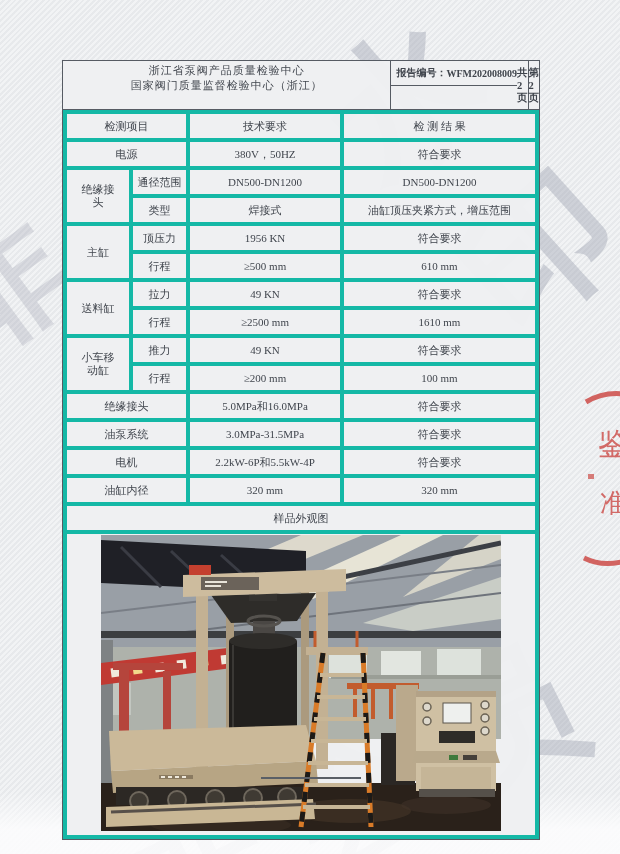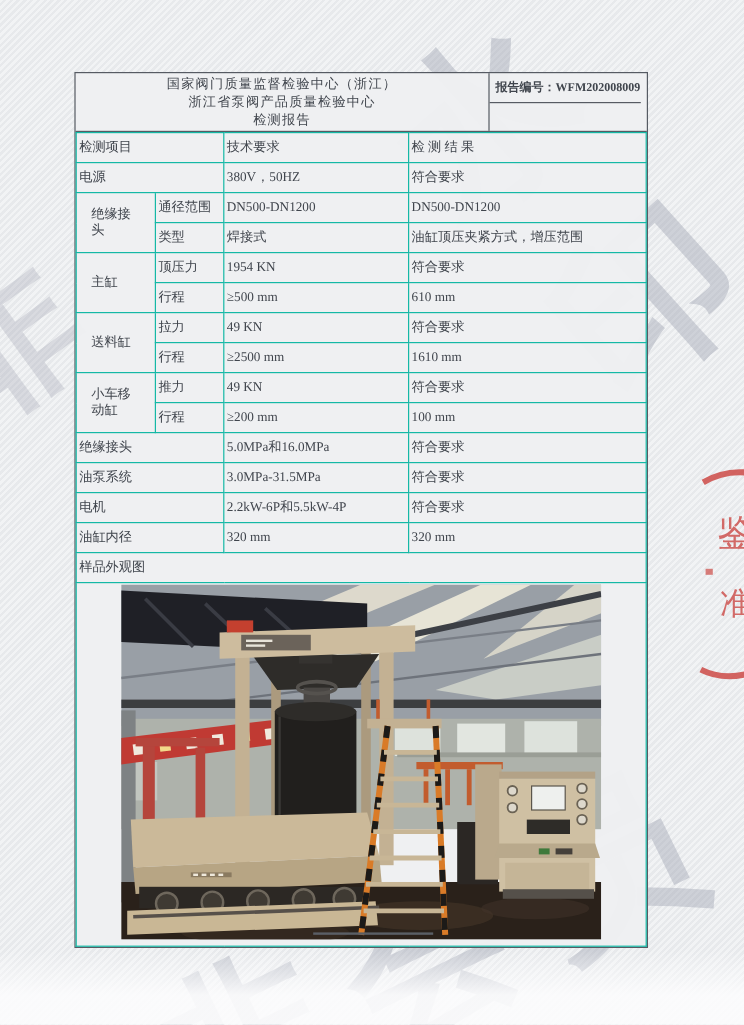--- a/index.html
+++ b/index.html
@@ -27,21 +27,21 @@
   .title-row{display:flex;height:48px;border-bottom:1px solid #565b63;}
   .title-left{width:345px;border-right:1px solid #565b63;text-align:center;padding-top:2px;box-sizing:border-box;}
   .title-left div{font-size:11px;line-height:15px;letter-spacing:1px;}
   .title-right{flex:1;display:flex;font-weight:bold;}
   .report-no{height:24px;border-bottom:1px solid #565b63;font-size:10px;display:flex;align-items:center;
     padding-left:5px;white-space:nowrap;}
   .pages{flex:1;display:flex;}
   .pages div{display:flex;align-items:center;justify-content:center;font-size:10.5px;flex:1;}
   .pages div:first-child{border-right:1px solid #565b63;}
   table.data{width:100%;border-collapse:collapse;table-layout:fixed;}
-  table.data td{border:1px solid #14b8a6;font-size:11px;text-align:left;height:22px;
+  table.data td{border:4px solid #14b8a6;font-size:11px;text-align:center;height:22px;
     padding:1px 2px;line-height:13px;overflow:hidden;}
   table.data td.grp{padding:1px 12px;}
   td.photo-cell{height:315px;vertical-align:top;padding-top:9px;}
   .photo-wrap{width:400px;margin:0 auto;}
   
   .footer-line{position:absolute;left:261px;top:777px;width:100px;height:2px;background:#5a5f66;z-index:2;}
 </style>
 </head>
 <body>
 
@@ -54,28 +54,31 @@
   <path d="M14 20 Q 34 8 58 13" stroke="#cc4a46" stroke-width="5" fill="none" opacity=".85"></path>
   <text x="26" y="72" font-size="30" fill="#cc4a46" opacity=".8" font-family="serif">鉴</text>
   <rect x="16" y="92" width="6" height="5" fill="#cc4a46" opacity=".7"></rect>
   <text x="28" y="130" font-size="26" fill="#cc4a46" opacity=".8" font-family="serif">准</text>
   <path d="M12 176 Q 32 186 56 178" stroke="#cc4a46" stroke-width="5" fill="none" opacity=".85"></path>
 </svg>
 
 <div class="report">
   <div class="title-row">
     <div class="title-left">
+      <div>浙江省泵阀产品质量检验中心</div>
       <div>国家阀门质量监督检验中心（浙江）</div>
-      <div>浙江省泵阀产品质量检验中心</div>
-      <div>检测报告</div>
     </div>
     <div class="title-right">
       <div class="report-no">
         <span>报告编号：</span>
           <span>WFM202008009</span>
+      </div>
+      <div class="pages">
+        <div>共 2 页</div>
+        <div>第 2 页</div>
       </div>
     </div>
   </div>
 
   <table class="data">
     <colgroup>
         <col style="width:66px">
         <col style="width:57px">
         <col style="width:154px">
         <col>
@@ -98,21 +101,21 @@
       <td>DN500-DN1200</td>
     </tr>
     <tr>
       <td>类型</td>
       <td>焊接式</td>
       <td>油缸顶压夹紧方式，增压范围</td>
     </tr>
     <tr>
       <td rowspan="2" class="grp">主缸</td>
       <td>顶压力</td>
-      <td>1954 KN</td>
+      <td>1956 KN</td>
       <td>符合要求</td>
     </tr>
     <tr>
       <td>行程</td>
       <td>≥500 mm</td>
       <td>610 mm</td>
     </tr>
     <tr>
       <td rowspan="2" class="grp">送料缸</td>
       <td>拉力</td>

